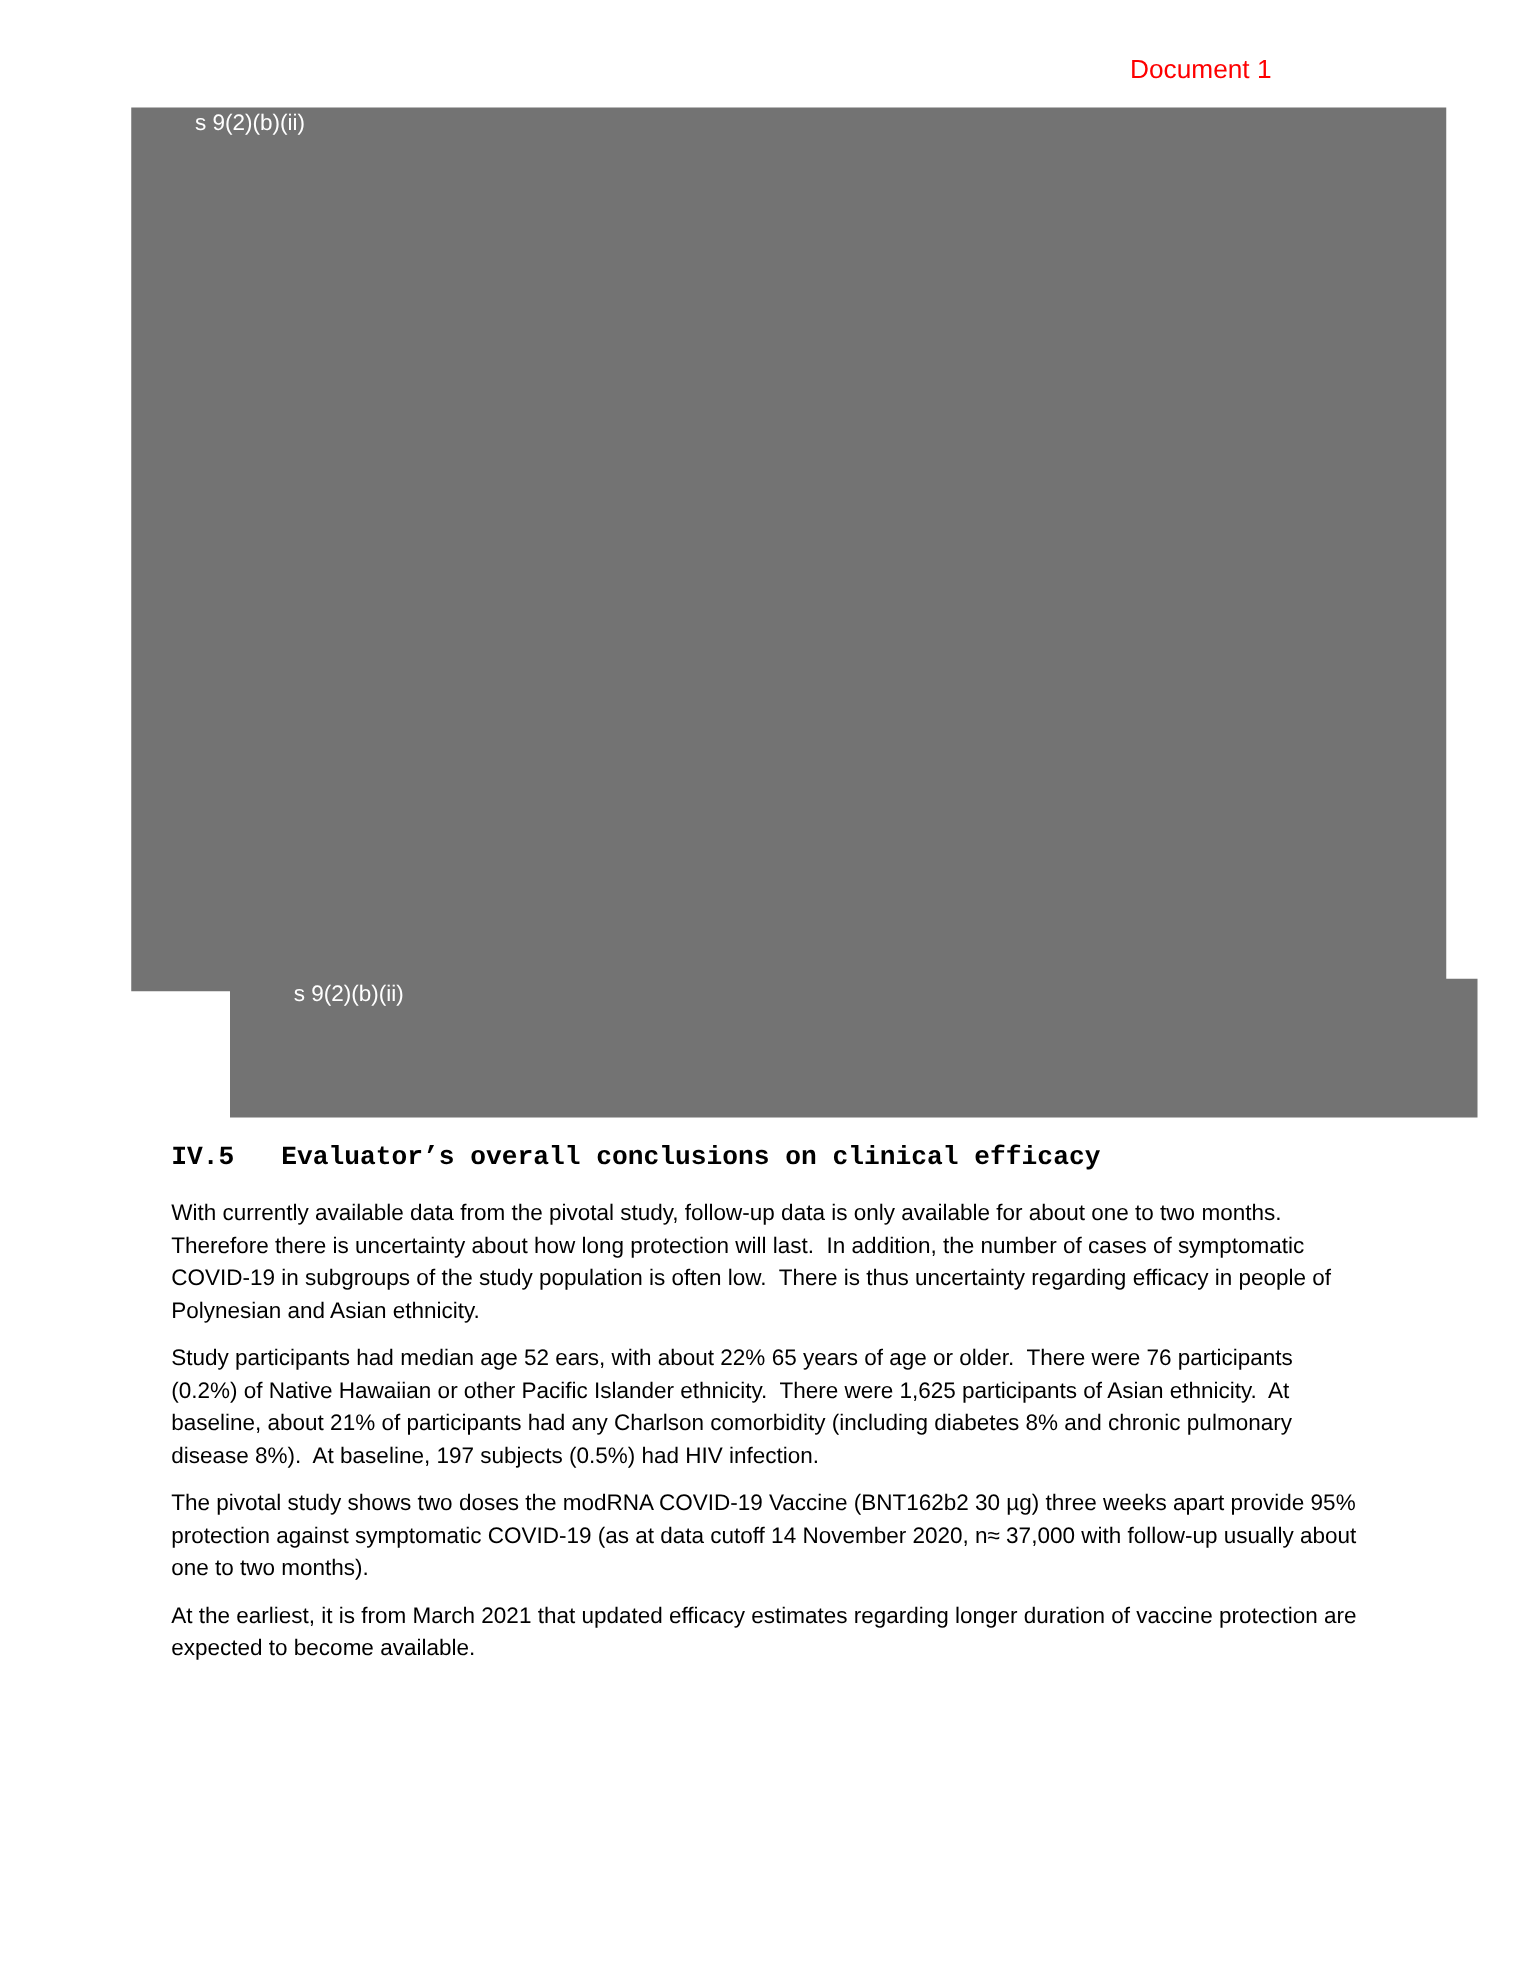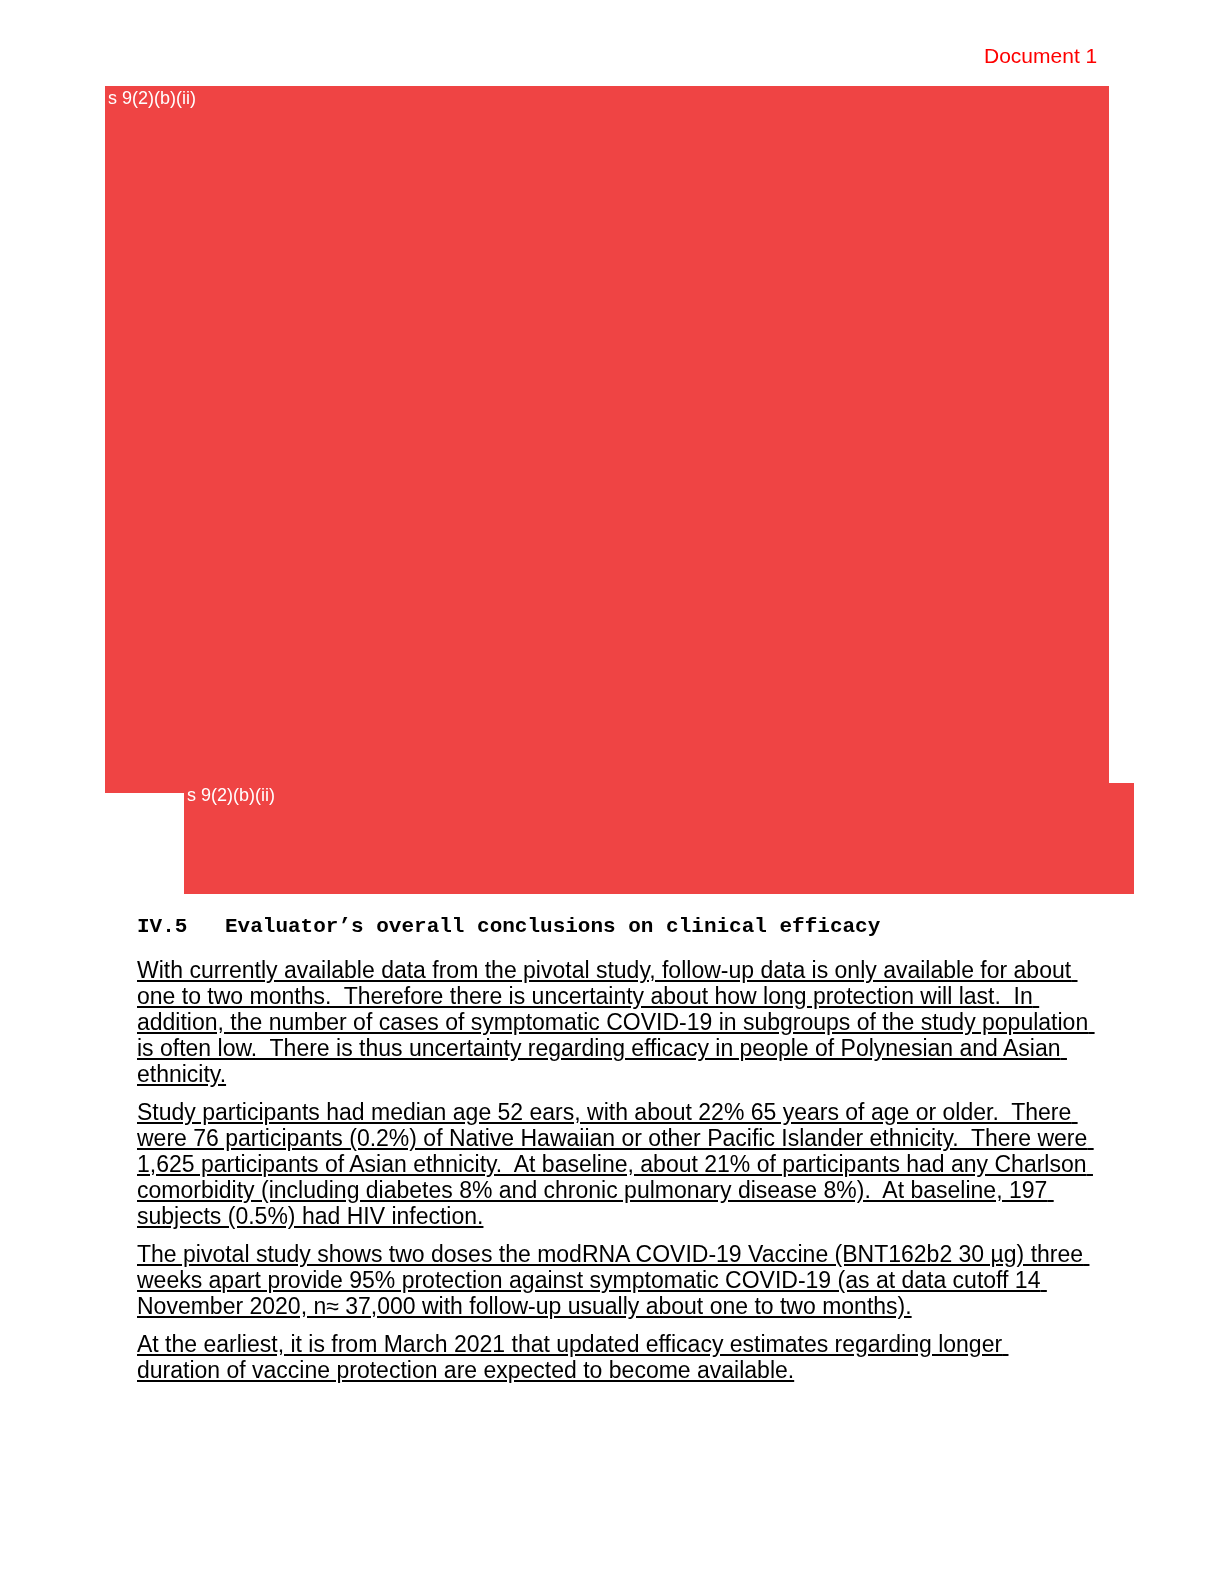--- a/index.html
+++ b/index.html
@@ -7,30 +7,31 @@
     position: relative;
     width: 1224px;
     height: 1584px;
     background: #ffffff;
     font-family: "Liberation Sans", "DejaVu Sans", sans-serif;
     color: #000000;
     overflow: hidden;
   }
   .doc-label {
     position: absolute;
-    left: 984px;
+    left: 904px;
     top: 44px;
     font-size: 21px;
     line-height: 24px;
     color: #fe0000;
     white-space: nowrap;
   }
   .redaction {
     position: absolute;
-    background: #ef4444;
+    background: #737373;
+    padding-left: 48px;
   }
   .redaction-box-1 {
     left: 105px;
     top: 86px;
     width: 1004px;
     height: 707px;
   }
   .redaction-box-2 {
     left: 184px;
     top: 783px;
@@ -57,24 +58,23 @@
     font-weight: bold;
     line-height: 24px;
     font-family: Liberation Mono, monospace;
   }
   .section-num {
     display: inline-block;
     width: 88px;
   }
   .body-para {
     margin: 0 0 12px 0;
-    font-size: 23px;
+    font-size: 18px;
     line-height: 26px;
     white-space: pre-wrap;
-    text-decoration: underline;
   }
 </style>
 </head>
 <body>
 
 <div class="page">
 
   <div class="doc-label">Document 1</div>
 
   <div class="redaction redaction-box-1">

